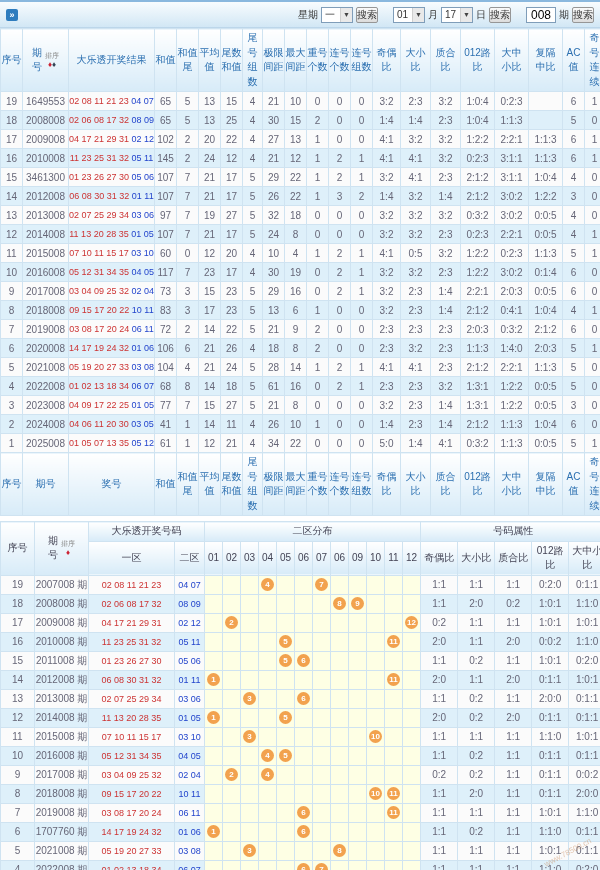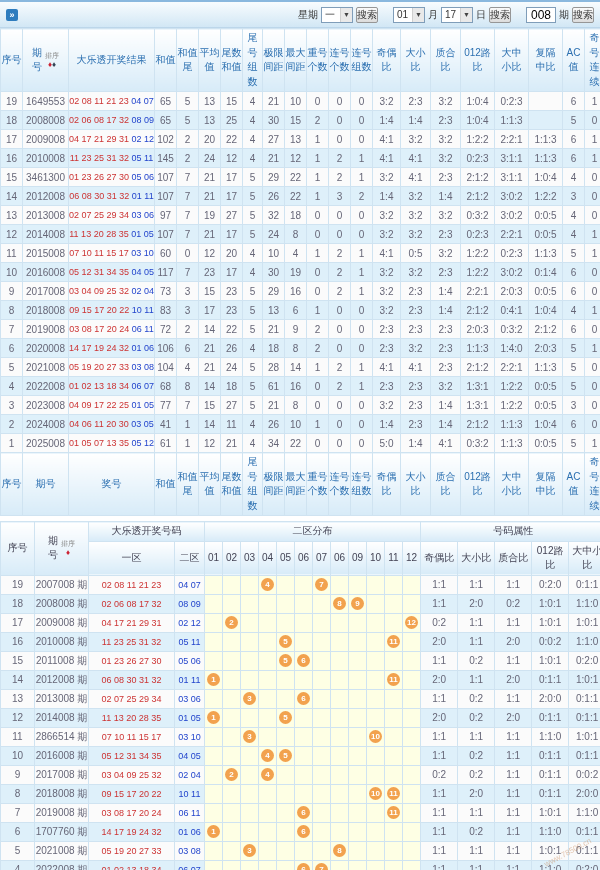--- a/index.html
+++ b/index.html
@@ -885,21 +885,21 @@
         <td class="ballcell"></td>
         <td class="ballcell"></td>
         <td>2:0</td>
         <td>0:2</td>
         <td>2:0</td>
         <td>0:1:1</td>
         <td>0:1:1</td>
       </tr>
       <tr class="odd">
         <td class="seq">11</td>
-        <td class="period">2866514 期</td>
+        <td class="period">2015008 期</td>
         <td class="front result">07 10 11 15 17</td>
         <td class="back result">03 10</td>
         <td class="ballcell"></td>
         <td class="ballcell"></td>
         <td class="ballcell"><span class="ball">3</span></td>
         <td class="ballcell"></td>
         <td class="ballcell"></td>
         <td class="ballcell"></td>
         <td class="ballcell"></td>
         <td class="ballcell"></td>

